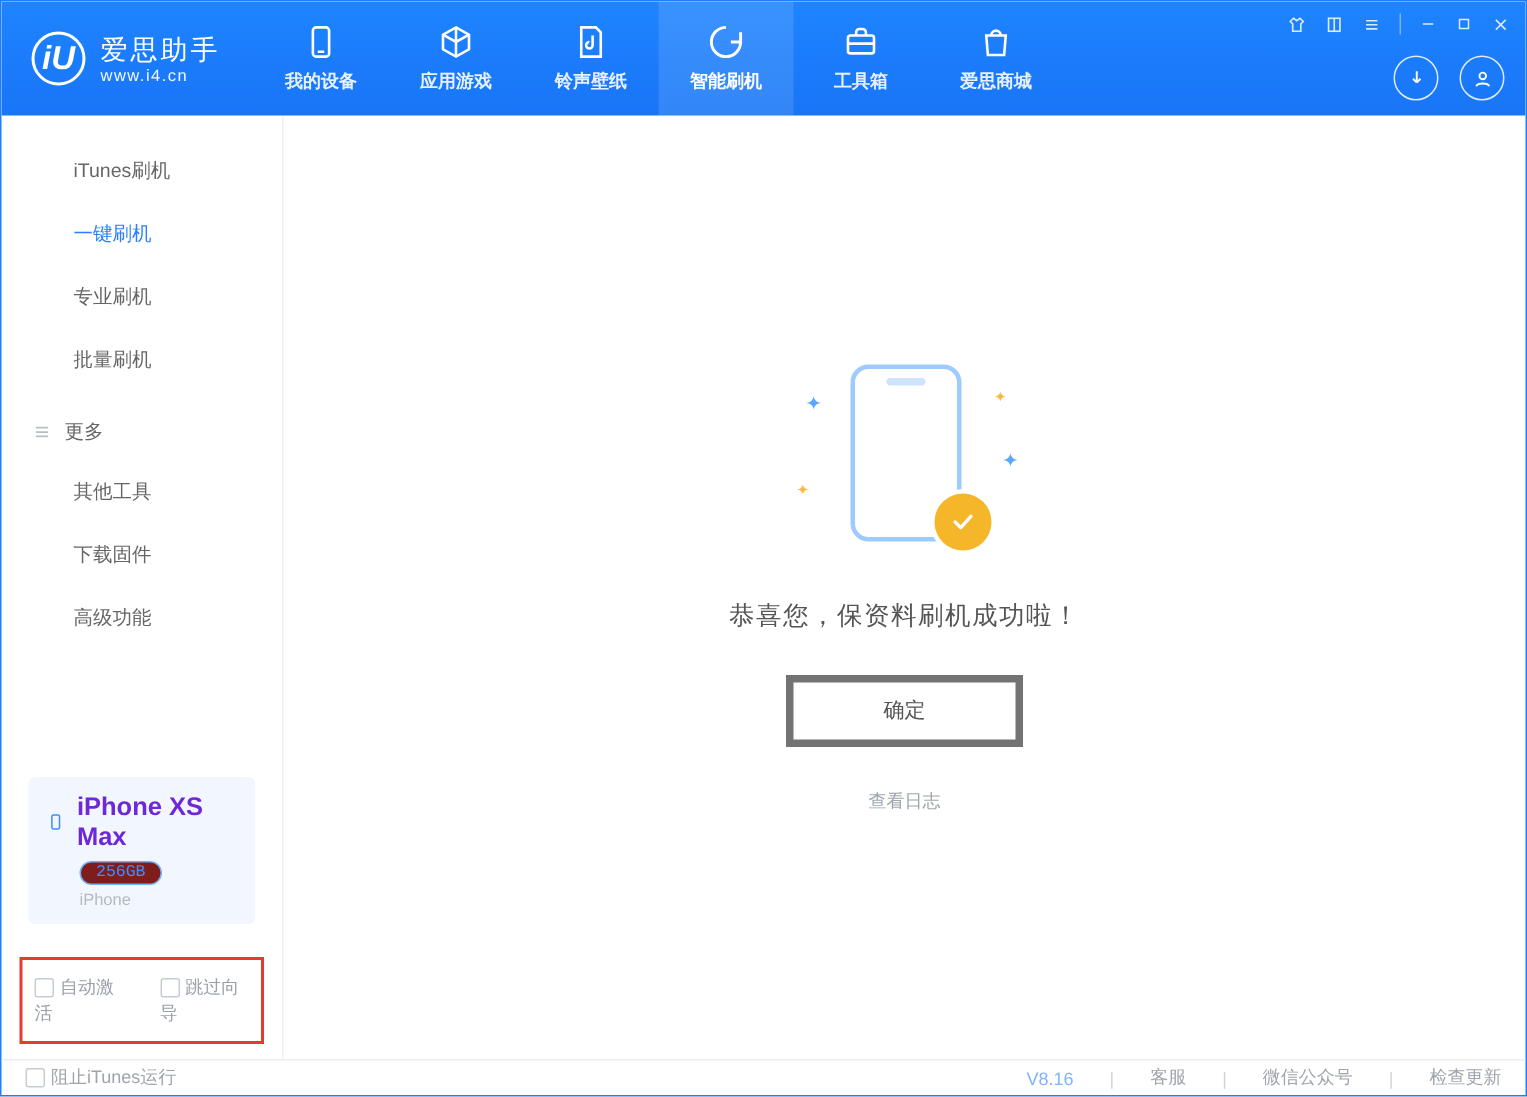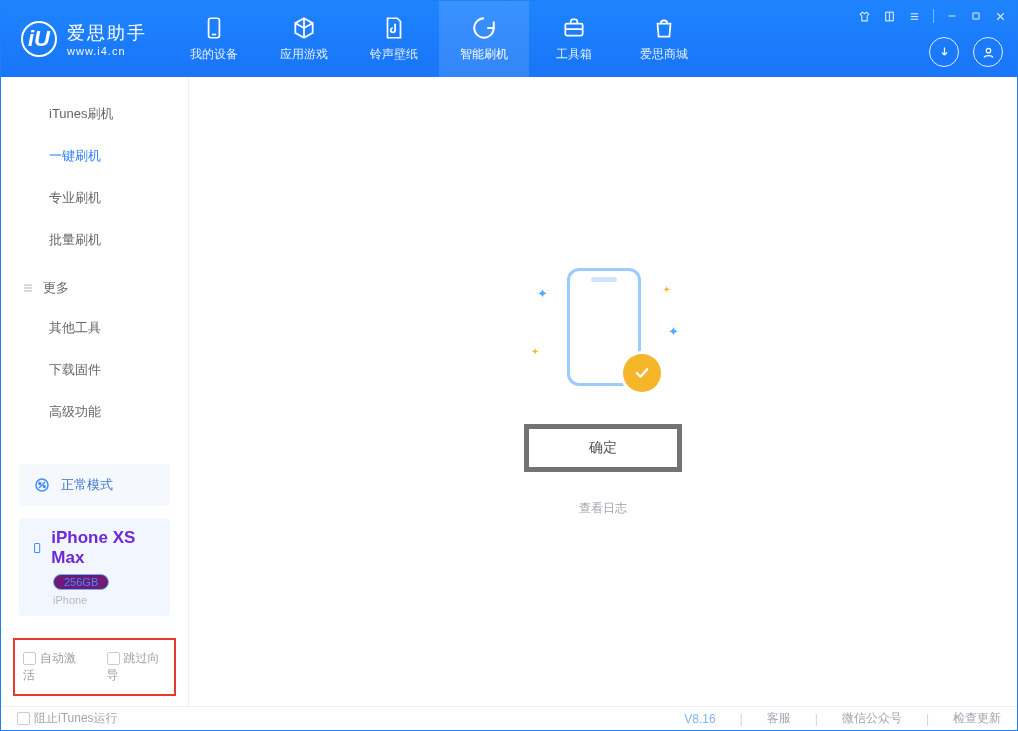--- a/index.html
+++ b/index.html
@@ -5,42 +5,42 @@
 * { margin: 0; padding: 0; box-sizing: border-box; font-family: "Microsoft YaHei", "PingFang SC", sans-serif; }
 body { background: #fff; width: 1018px; height: 731px; overflow: hidden; border: 1px solid #1e7ff7; }
 
 
 .topbar { height: 76px; background: linear-gradient(180deg,#1e84ff 0%,#1875f7 100%); display: flex; align-items: stretch; color: #fff; position: relative; }
 .logo-block { display: flex; align-items: center; padding: 0 22px 0 20px; gap: 10px; justify-content: flex-end; }
 .logo-circle { width: 36px; height: 36px; border: 2px solid #fff; border-radius: 50%; display: flex; align-items: center; justify-content: center; font-weight: bold; font-style: italic; font-size: 22px; }
 .logo-text .brand { font-size: 18px; font-weight: 500; letter-spacing: 2px; }
 .logo-text .url { font-size: 11px; letter-spacing: 1px; opacity: .95; }
 .tabs { display: flex; align-items: stretch; }
-.tab { width: 90px; display: flex; flex-direction: column; align-items: center; justify-content: center; gap: 5px; cursor: pointer; color: #e6f0ff; font-size: 12px; }
+.tab { width: 90px; display: flex; flex-direction: column; align-items: center; justify-content: center; gap: 5px; cursor: pointer; color: #e6f0ff; font-size: 12px; font-weight: bold; }
 .tab.active { background: rgba(255,255,255,.12); color: #fff; }
 .tab svg { width: 26px; height: 26px; }
 .winctrls { position: absolute; right: 10px; top: 8px; display: flex; align-items: center; gap: 12px; color: #dceaff; }
 .winctrls span, .winctrls svg { cursor: pointer; }
 .winctrls .sep { width: 1px; height: 14px; background: rgba(255,255,255,.4); }
 .userctrls { position: absolute; right: 14px; top: 36px; display: flex; align-items: center; gap: 14px; }
 .userctrls .circ { width: 30px; height: 30px; border: 1.5px solid rgba(255,255,255,.85); border-radius: 50%; display: flex; align-items: center; justify-content: center; cursor: pointer; }
 
 
 .layout { display: flex; height: calc(731px - 76px - 24px - 2px); }
 
 
 .sidebar { width: 188px; border-right: 1px solid #eef0f3; display: flex; flex-direction: column; padding-top: 16px; font-size: 13px; color: #555; }
 .sb-group-title { display: flex; align-items: center; gap: 8px; padding: 10px 20px; color: #666; font-weight: 500; }
 .sb-item { padding: 12px 20px 12px 48px; color: #666; cursor: pointer; }
 .sb-item.active { color: #2a7fff; }
 .sb-spacer { flex: 1; }
 .sb-card { margin: 6px 18px; background: #f5f8fc; border-radius: 4px; padding: 12px 14px; display: flex; align-items: center; gap: 10px; color: #3a77d9; font-size: 13px; }
 .sb-device { margin: 6px 18px 14px 18px; background: #f2f7ff; border-radius: 4px; padding: 10px 12px; }
 .sb-device .dev-name { color: #6d28d9; font-size: 17px; font-weight: 600; display: flex; align-items: center; gap: 8px; }
-.badge { display: inline-block; border: 1px solid #6fb0ff; color: #3f8dff; border-radius: 10px; font-size: 11px; padding: 1px 10px; margin: 6px 0 0 22px; background: #701a75; }
+.badge { display: inline-block; border: 1px solid #6fb0ff; color: #3f8dff; border-radius: 10px; font-size: 11px; padding: 1px 10px; margin: 6px 0 0 22px; background: #7f1d1d; font-family: Liberation Mono, monospace; }
 .sb-device .dev-sub { font-size: 11px; color: #b6b9bf; margin: 4px 0 0 22px; }
 .sb-opts { border: 2px solid #e33b2f; margin: 8px 12px 10px 12px; padding: 10px 8px; display: flex; align-items: center; gap: 24px; color: #9aa0a9; font-size: 12px; }
 .chk { width: 13px; height: 13px; border: 1px solid #c7ccd4; border-radius: 2px; display: inline-block; vertical-align: middle; margin-right: 4px; background: #fff; }
 
 
 .content { flex: 1; display: flex; flex-direction: column; align-items: center; justify-content: center; gap: 28px; color: #444; }
 .illus { position: relative; width: 160px; height: 130px; }
 .phone { width: 74px; height: 118px; border: 3px solid #9ecbff; border-radius: 12px; position: absolute; left: 44px; top: 2px; background: #fff; }
 .phone::before { content: ""; position: absolute; top: 6px; left: 50%; transform: translateX(-50%); width: 26px; height: 5px; background: #cfe3ff; border-radius: 3px; }
 .check-badge { position: absolute; right: 22px; bottom: 4px; width: 38px; height: 38px; background: #f6b62a; border-radius: 50%; display: flex; align-items: center; justify-content: center; box-shadow: 0 0 0 3px #fff; }
@@ -169,29 +169,20 @@
           <line x1="5" y1="17" x2="19" y2="17"></line>
         </svg>
       <span>更多</span>
     </div>
     <div class="sb-item">其他工具</div>
     <div class="sb-item">下载固件</div>
     <div class="sb-item">高级功能</div>
 
     <div class="sb-spacer"></div>
 
-    <div class="sb-card">
-      <svg width="18" height="18" viewBox="0 0 24 24" fill="none" stroke="#3f8dff" stroke-width="2">
-          <circle cx="12" cy="12" r="8"></circle>
-          <circle cx="9" cy="10" r="1.2" fill="#3f8dff"></circle>
-          <circle cx="15" cy="14" r="1.2" fill="#3f8dff"></circle>
-          <line x1="8" y1="16" x2="16" y2="8"></line>
-        </svg>
-      <span>正常模式</span>
-    </div>
 
     <div class="sb-device">
       <div class="dev-name">
         <svg width="14" height="14" viewBox="0 0 24 24" fill="none" stroke="#3f8dff" stroke-width="2">
             <rect x="7" y="3" width="10" height="18" rx="2"></rect>
           </svg>
         <span>iPhone XS Max</span>
       </div>
       <span class="badge">256GB</span>
       <div class="dev-sub">iPhone</div>
@@ -209,20 +200,21 @@
       <span class="spark s2">✦</span>
       <span class="spark s3">✦</span>
       <span class="spark s4">✦</span>
       <div class="phone"></div>
       <div class="check-badge">
         <svg width="18" height="18" viewBox="0 0 24 24" fill="none" stroke="#fff" stroke-width="3" stroke-linecap="round" stroke-linejoin="round">
             <polyline points="5,12 10,17 19,7"></polyline>
           </svg>
       </div>
     </div>
+    <div class="msg">恭喜您，保资料刷机成功啦！</div>
     <button class="btn-ok">确定</button>
     <a class="loglink">查看日志</a>
   </div>
 </div>
 
 <div class="statusbar">
   <div class="left">
     <label><span class="chk"></span><span>阻止iTunes运行</span></label>
   </div>
   <div class="right">

